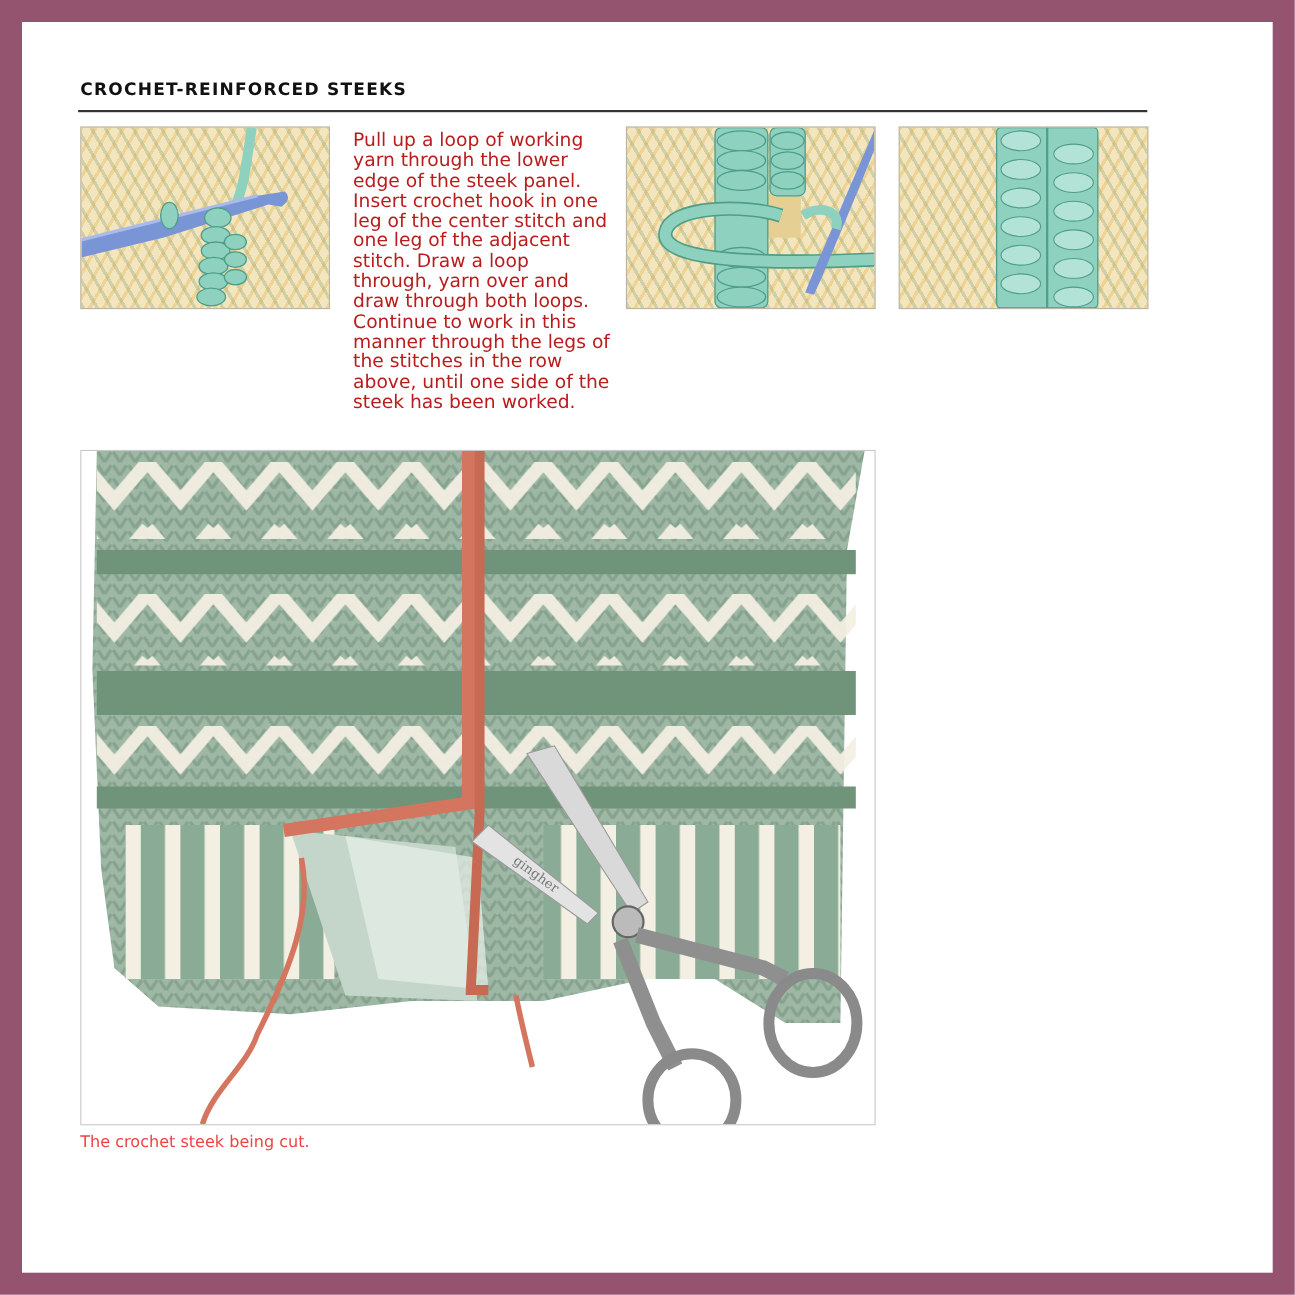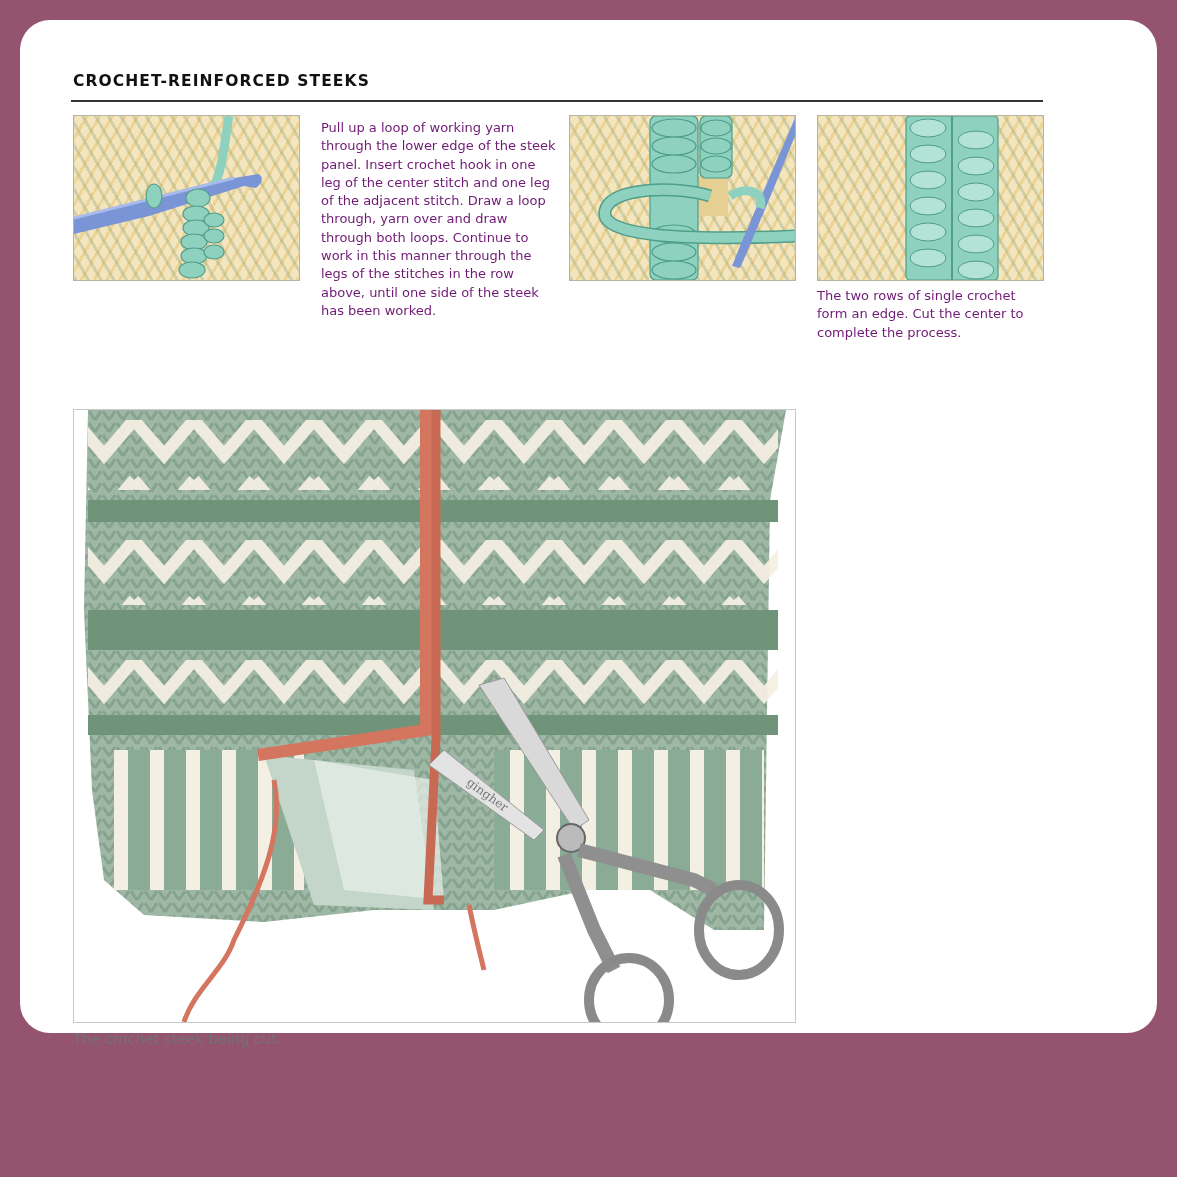--- a/index.html
+++ b/index.html
@@ -5,23 +5,22 @@
   html, body { margin: 0; padding: 0; }
   body {
     width: 1177px; height: 1177px;
     background: #94536e;
     position: relative;
     overflow: hidden;
     font-family: "DejaVu Sans", "Liberation Sans", sans-serif;
   }
   .page {
     position: absolute; left: 20px; top: 20px;
-    width: 1137px; height: 1013px;
+    width: 1137px; height: 1137px;
     background: #ffffff;
-    border-radius: 30px;
   }
   .title {
     position: absolute; left: 53px; top: 52px;
     font-family: "DejaVu Sans", sans-serif;
     font-weight: bold; font-size: 15.5px; letter-spacing: 1.1px;
     color: #111;
   }
   .rule {
     position: absolute; left: 51px; top: 80px;
     width: 972px; height: 1.5px; background: #333;
@@ -29,30 +28,30 @@
   .illus {
     position: absolute; top: 95px; width: 225px; height: 164px;
     border: 1px solid #b9b4a6; overflow: hidden;
     background:
       repeating-linear-gradient(60deg, rgba(150,165,120,0.35) 0 3px, transparent 3px 11px),
       repeating-linear-gradient(-60deg, rgba(230,190,100,0.45) 0 3px, transparent 3px 11px),
       #f3e5bd;
   }
   .illus svg { position: absolute; left: 0; top: 0; }
   .para {
-    position: absolute; font-size: 13px; line-height: 18.3px; color: #701a75;
+    position: absolute; font-size: 17px; line-height: 18.3px; color: #b91c1c;
     font-family: "DejaVu Sans", sans-serif;
   }
   .photo {
     position: absolute; left: 53px; top: 389px; width: 721px; height: 612px;
     border: 1px solid #c8c8c8; overflow: hidden; background: #fff;
   }
   .caption {
     position: absolute; left: 53px; top: 1010px;
-    font-size: 14.6px; color: #737373;
+    font-size: 14.6px; color: #ef4444;
   }
 </style>
 </head>
 <body>
 
 <div class="page">
 
   <div class="title">CROCHET-REINFORCED STEEKS</div>
   <div class="rule"></div>
 
@@ -118,21 +117,20 @@
         <ellipse cx="158" cy="24" rx="18" ry="9"></ellipse>
         <ellipse cx="158" cy="50" rx="18" ry="9"></ellipse>
         <ellipse cx="158" cy="76" rx="18" ry="9"></ellipse>
         <ellipse cx="158" cy="102" rx="18" ry="9"></ellipse>
         <ellipse cx="158" cy="128" rx="18" ry="9"></ellipse>
         <ellipse cx="158" cy="154" rx="18" ry="9"></ellipse>
       </g>
     </svg>
   </div>
 
-  <div class="para" style="left:797px; top:267px; width:225px;">The two rows of single crochet form an edge. Cut the center to complete the process.</div>
 
   <div class="photo">
     <svg width="721" height="612" viewBox="0 0 721 612">
       <defs>
         <pattern id="knit" width="14" height="12" patternUnits="userSpaceOnUse">
           <rect width="14" height="12" fill="#9fb8a6"></rect>
           <path d="M1 1 L7 10 M13 1 L7 10" stroke="#86a38f" stroke-width="3"></path>
         </pattern>
         <pattern id="zig" width="60" height="60" patternUnits="userSpaceOnUse">
           <path d="M0 10 L30 45 L60 10" stroke="#f3efe2" stroke-width="12" fill="none"></path>

